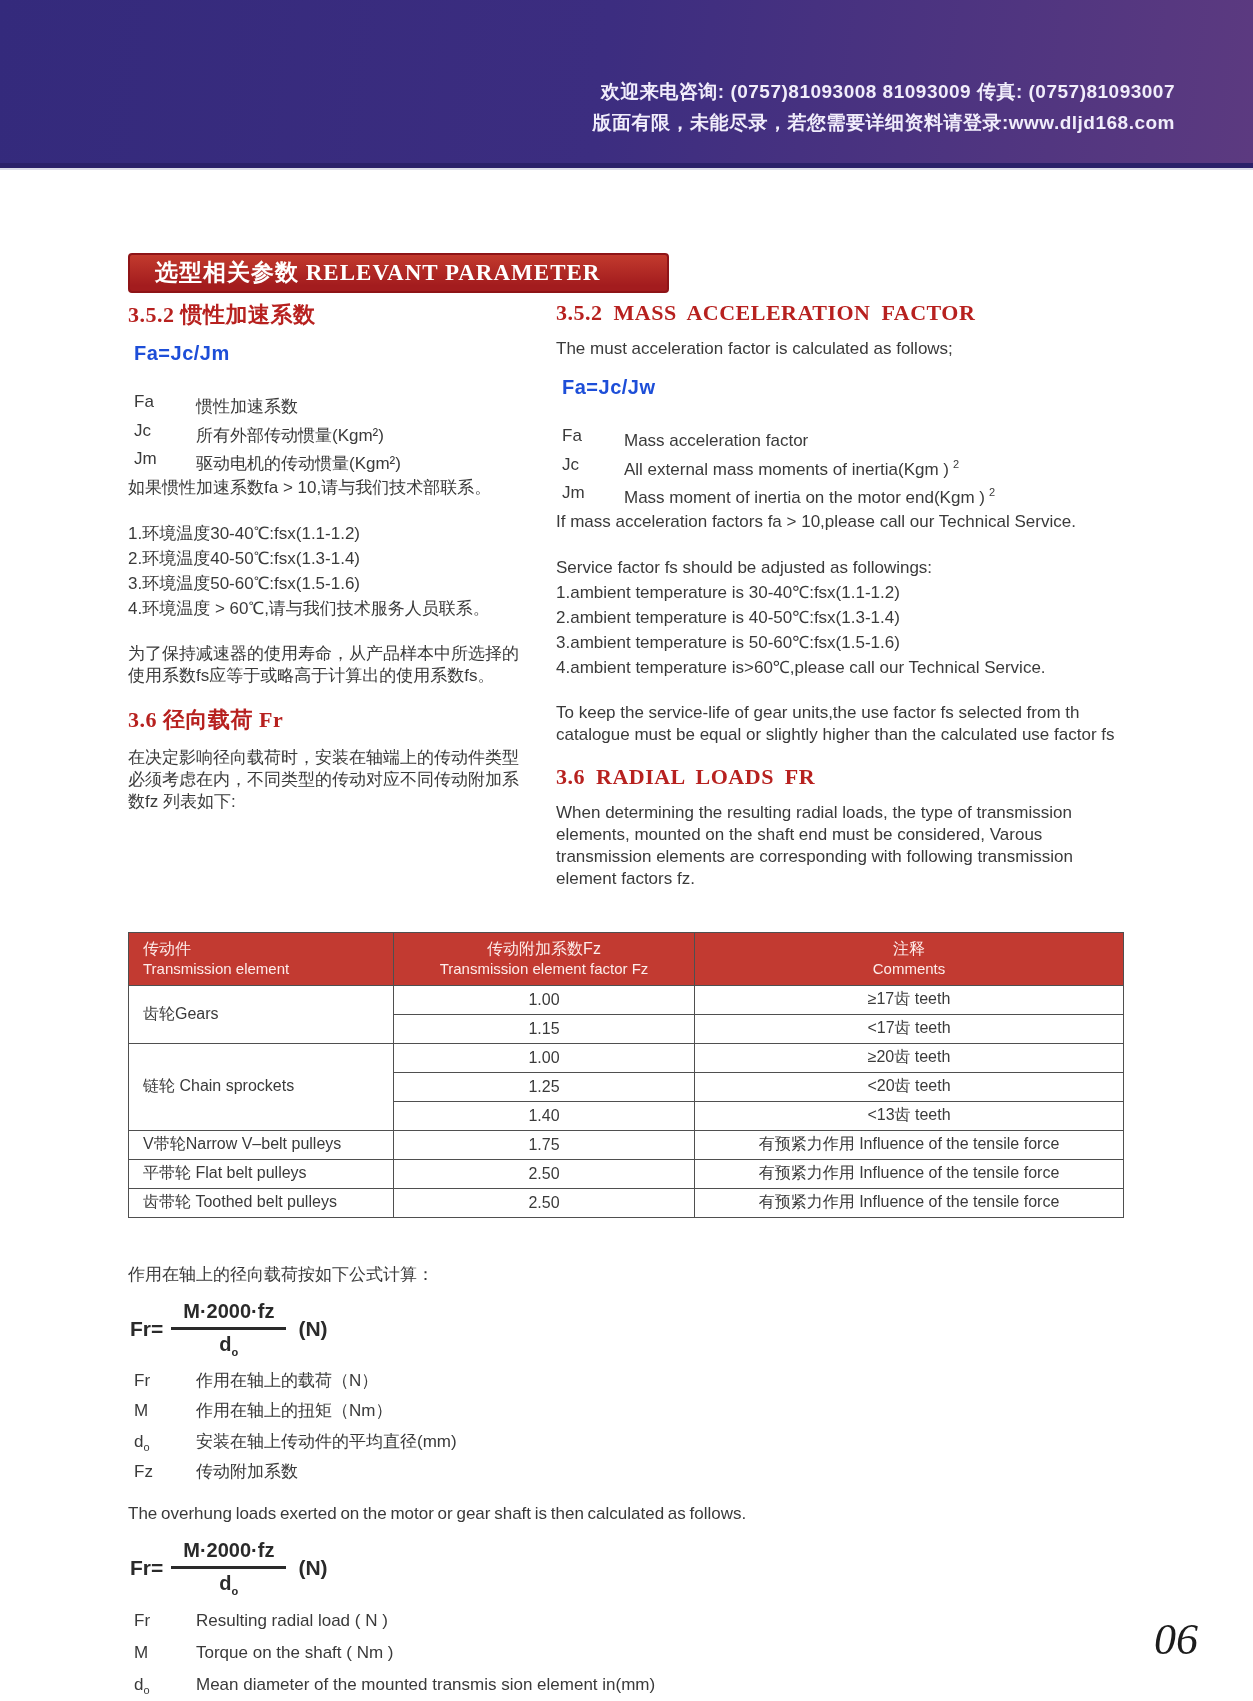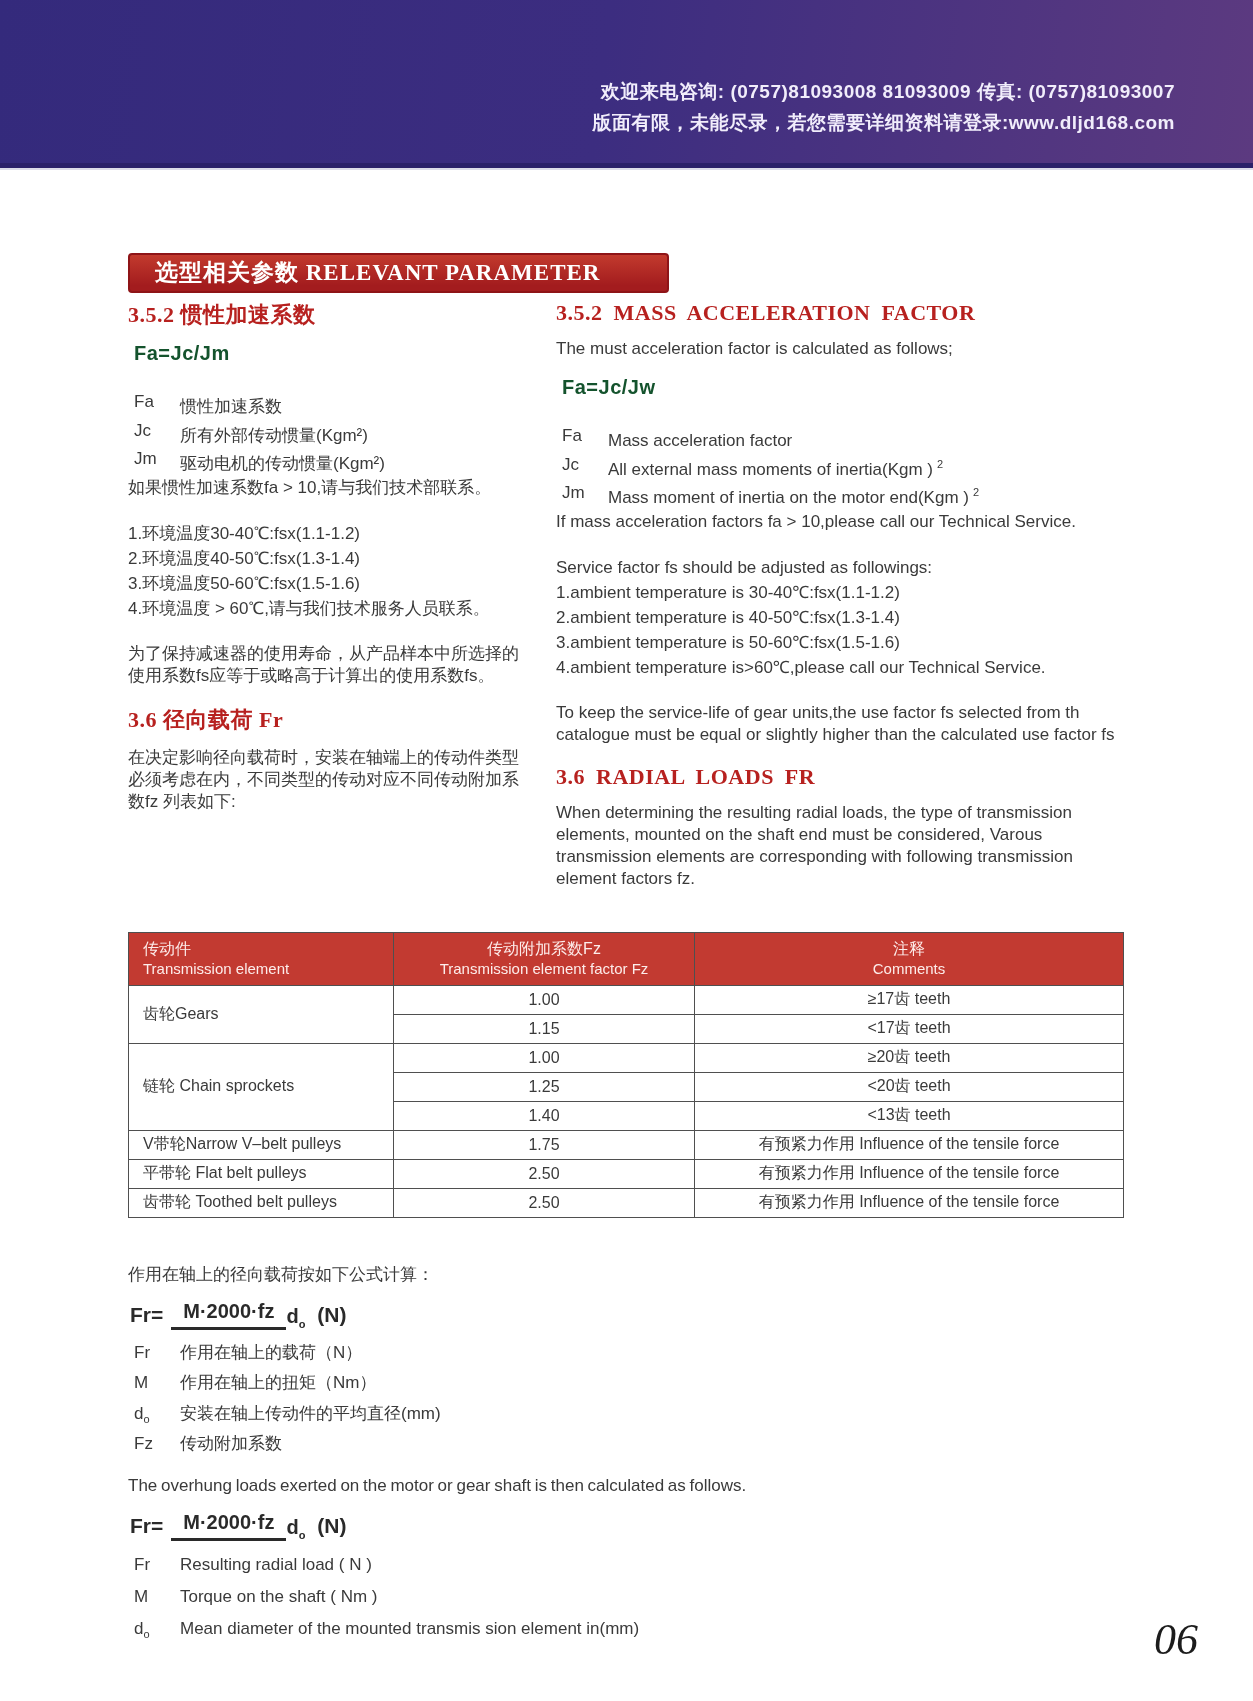--- a/index.html
+++ b/index.html
@@ -29,24 +29,24 @@
   
   .content{position:absolute;top:300px;left:128px;width:996px;}
   .columns{display:grid;grid-template-columns:400px 1fr;column-gap:28px;}
   .h-red{
     color:var(--heading-red,#b7211f);font-family:"Liberation Serif",serif;
     font-weight:bold;font-size:22px;margin:0 0 12px 0;letter-spacing:.5px;
   }
   .h-red.en{word-spacing:5px;}
   .body{font-size:17px;line-height:22px;margin:0 0 16px 0;}
   .inline-formula{
-    font-size:20px;font-weight:bold;color:#14532d;margin:6px 0 26px 6px;letter-spacing:.5px;
+    font-size:20px;font-weight:bold;color:#1d4ed8;margin:6px 0 26px 6px;letter-spacing:.5px;
   }
   .defs{margin:0 0 0 6px;}
-  .def-row{display:flex;font-size:17px;line-height:21px;margin-bottom:3px;}
+  .def-row{display:flex;font-size:17px;line-height:21px;margin-bottom:3px;gap:16px;}
   .def-row .def-sym{width:46px;flex:none;}
   .def-row sup{font-size:11px;margin-left:4px;}
   .note{font-size:17px;line-height:22px;margin:1px 0 22px 0;}
   .blk{margin:0 0 22px 0;}
   .blk p{margin:0;font-size:17px;line-height:25px;}
   .keep{font-size:17px;line-height:22px;margin:0 0 18px 0;}
   .sec2 .h-red{margin-top:16px;}
   
   .fz-table{
     width:996px;border-collapse:collapse;margin-top:26px;
@@ -61,21 +61,21 @@
   .fz-table thead .th-en{font-size:15px;}
   .fz-table td{padding:3px 0;height:22px;}
   .fz-table .c-el{width:250px;text-align:left;padding-left:14px;}
   .fz-table .c-f{width:300px;text-align:center;}
   .fz-table .c-c{text-align:center;}
   
   .calc{margin-top:46px;}
   .calc-intro{font-size:17px;line-height:22px;margin:0 0 14px 0;}
   .formula{display:flex;align-items:center;margin:0 0 12px 2px;font-weight:bold;color:#2a2a2a;}
   .formula .lhs{font-size:21px;margin-right:8px;}
-  .frac{display:inline-flex;align-items:flex-end;margin-right:12px;}
+  .frac{display:inline-flex;flex-direction:column;align-items:center;margin-right:12px;}
   .frac .num{font-size:20px;padding:0 12px 4px 12px;border-bottom:3px solid #2a2a2a;}
   .frac .den{font-size:20px;padding-top:3px;}
   .frac sub,.def-sym sub{font-size:11px;}
   .formula .unit{font-size:21px;}
   .calc .defs{margin-bottom:14px;}
   .en-para{font-size:17px;line-height:22px;margin:0 0 14px 0;word-spacing:-1px;}
   .defs.en .def-row{font-size:17px;line-height:23px;}
   
   .page-num{
     position:absolute;top:1614px;right:55px;

